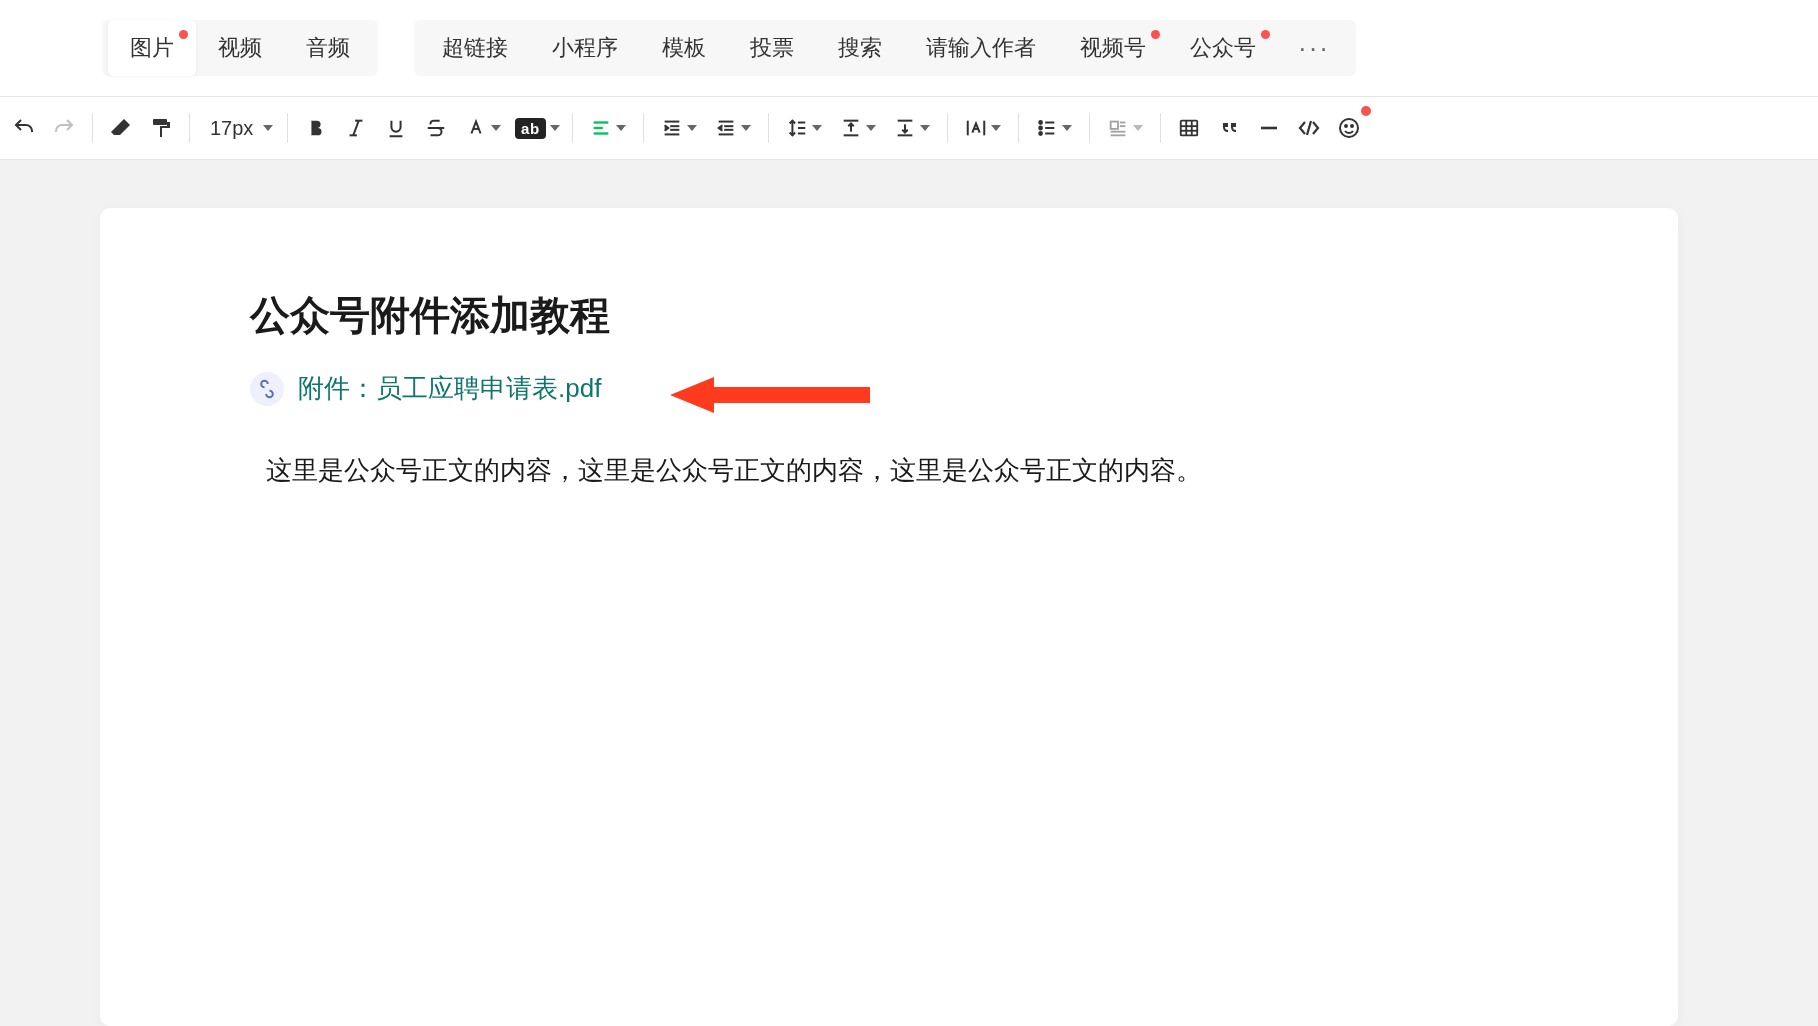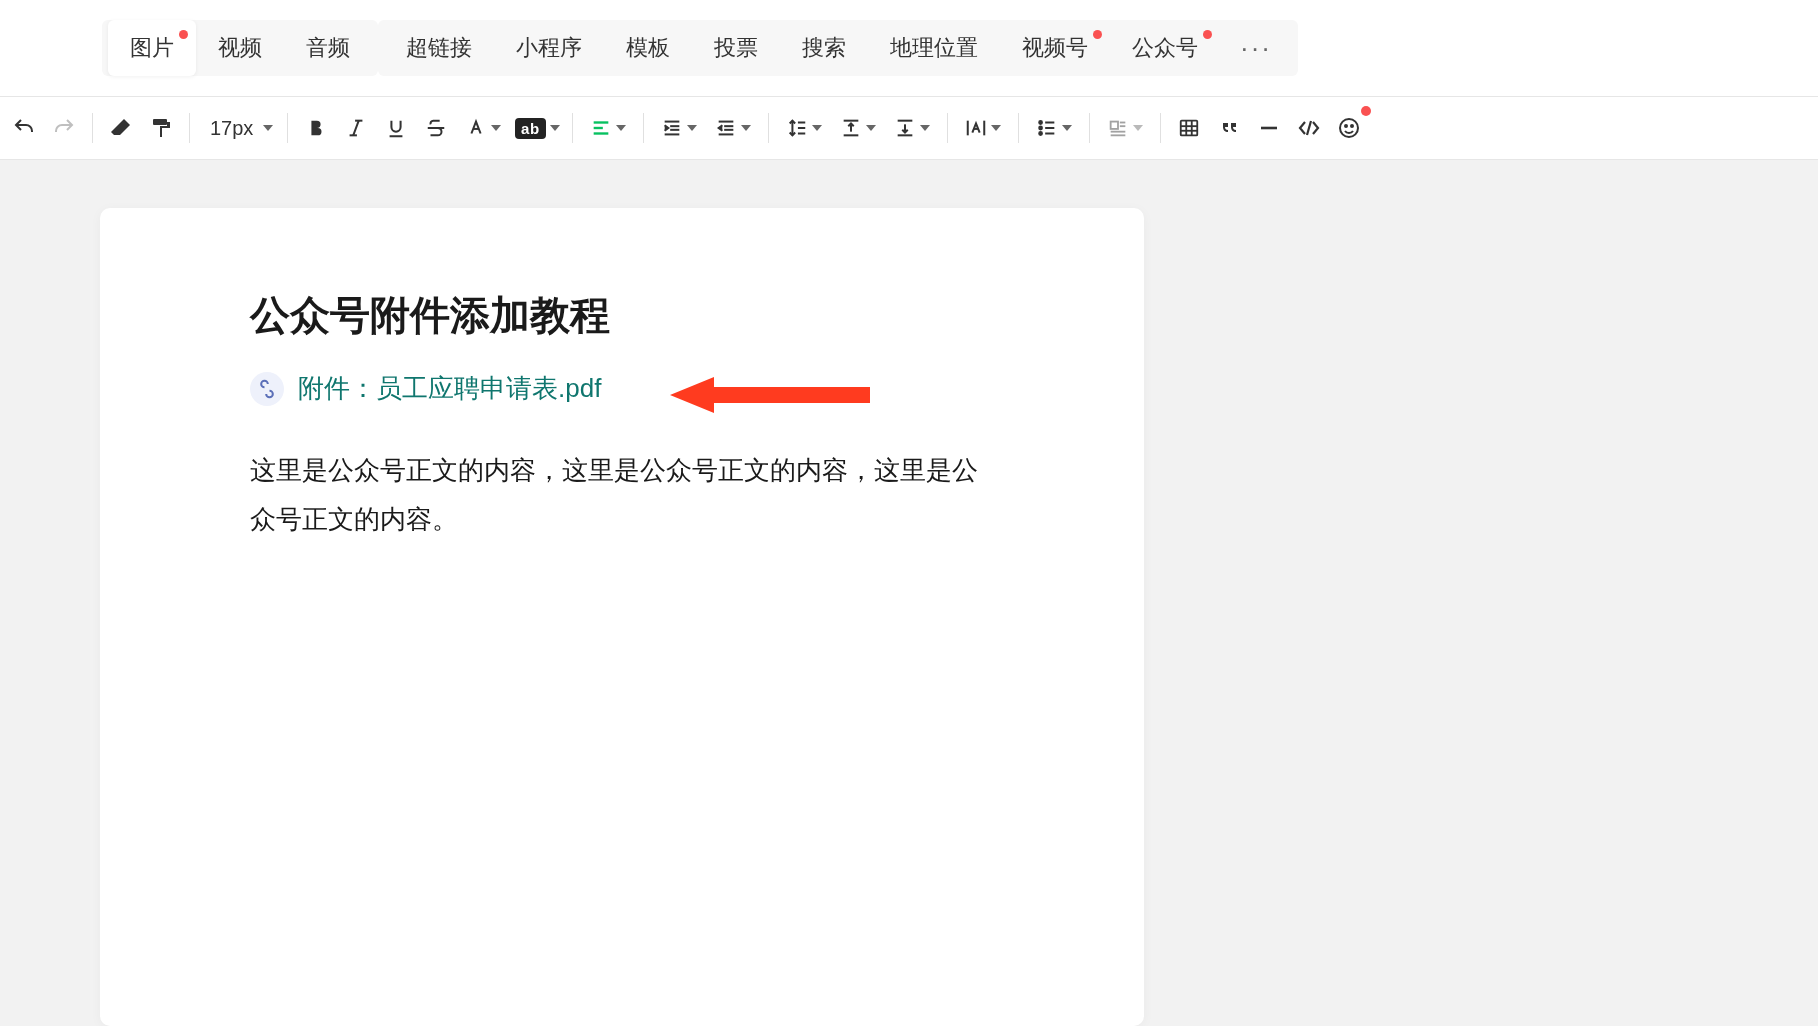--- a/index.html
+++ b/index.html
@@ -9,20 +9,21 @@
     width: 1818px;
     height: 1026px;
     overflow: hidden;
   }
 
   
   .insert-row {
     display: flex;
     align-items: center;
     padding: 20px 0 20px 102px;
+    gap: 36px;
   }
   .insert-group {
     display: flex;
     align-items: center;
     background: #f7f7f7;
     border-radius: 6px;
     padding: 0 6px;
     height: 56px;
   }
   .insert-item {
@@ -125,21 +126,21 @@
   
   .canvas-area {
     background: #f2f2f2;
     height: calc(1026px - 96px - 64px);
     padding-top: 48px;
     display: flex;
     justify-content: flex-start;
   }
   .page {
     background: #ffffff;
-    width: 1044px;
+    width: 1578px;
     margin-left: 100px;
     border-radius: 10px;
     padding: 80px 150px 120px 150px;
     box-shadow: 0 2px 12px rgba(0,0,0,0.04);
   }
   .article-title {
     font-size: 40px;
     font-weight: 700;
     color: #1a1a1a;
     margin-bottom: 28px;
@@ -175,21 +176,21 @@
   .attach-link {
     font-size: 26px;
     color: #0f766e;
     cursor: pointer;
   }
   .annotation-arrow {
     position: absolute;
     left: 420px;
     top: 2px;
   }
-  .body-p.last { margin-top: 10px; }
+  .body-p.last { margin-top: 10px; margin-left: 16px; }
 </style>
 </head>
 <body>
 
 <div class="insert-row">
   <div class="insert-group">
     <div class="insert-item active">
       <span>图片</span>
       <span class="red-dot"></span>
     </div>
@@ -211,21 +212,21 @@
     <div class="insert-item">
       <span>模板</span>
     </div>
     <div class="insert-item">
       <span>投票</span>
     </div>
     <div class="insert-item">
       <span>搜索</span>
     </div>
     <div class="insert-item">
-      <span>地理位置</span>
+      <span>请输入作者</span>
     </div>
     <div class="insert-item">
       <span>视频号</span>
       <span class="red-dot"></span>
     </div>
     <div class="insert-item">
       <span>公众号</span>
       <span class="red-dot"></span>
     </div>
     <div class="more-dots">

